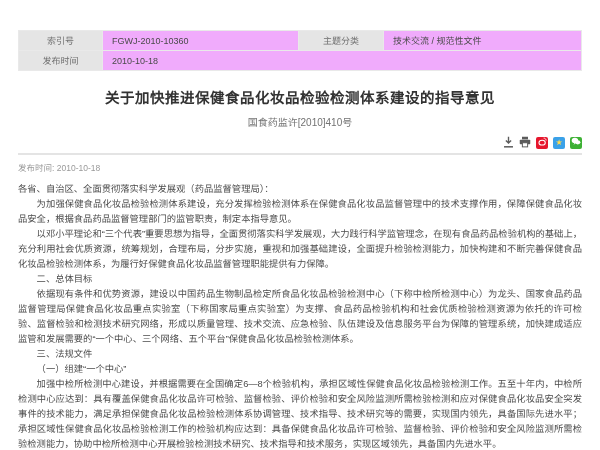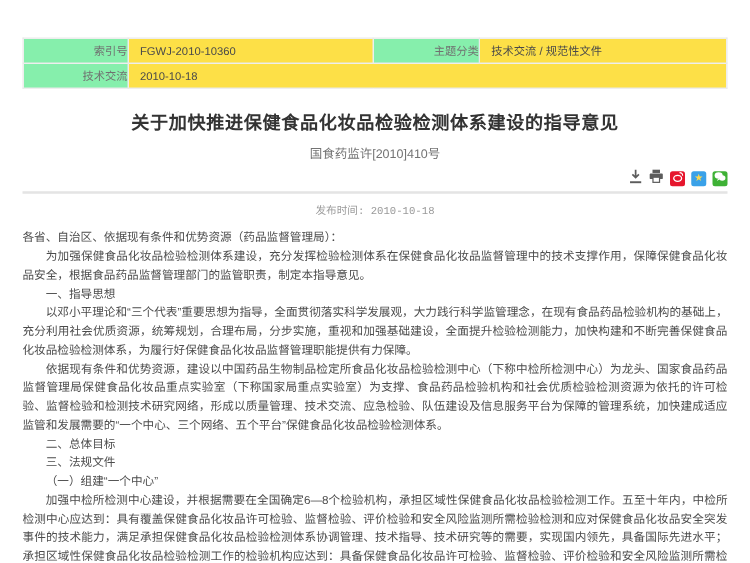--- a/index.html
+++ b/index.html
@@ -15,22 +15,22 @@
   table.info-table { width: 100%; border-collapse: collapse; table-layout: fixed; }
   .info-table th, .info-table td {
     border: 1px solid #e9e9e9;
     height: 20px;
     font-size: 9px;
     font-weight: normal;
     vertical-align: middle;
     white-space: nowrap;
     overflow: hidden;
   }
-  .info-table th { background: #86efac; color: #707070; text-align: right; }
-  .info-table td { background: #fde047; color: #4a4a4a; text-align: left; padding: 0 9px; }
+  .info-table th { background: #e5e5e5; color: #707070; text-align: center; }
+  .info-table td { background: #f0abfc; color: #4a4a4a; text-align: left; padding: 0 9px; }
 
   
   .doc-title {
     margin-top: 15px;
     text-align: center;
     font-size: 14.5px;
     font-weight: bold;
     color: #333333;
     letter-spacing: 0.5px;
   }
@@ -52,24 +52,23 @@
   .share-btn {
     width: 12px; height: 12px;
     border-radius: 2px;
     display: inline-flex; align-items: center; justify-content: center;
     font-size: 8px; line-height: 1; color: #ffffff;
     cursor: pointer;
   }
   .divider { margin-top: 4px; border-bottom: 2px solid #e4e4e4; }
   .publish-time {
     margin-top: 6px;
-    text-align: center;
+    text-align: left;
     font-size: 8.5px;
     color: #9a9a9a;
-    font-family: Liberation Mono, monospace;
   }
 
   
   .article { margin-top: 9px; font-size: 9.3px; line-height: 15px; color: #4c4c4c; text-align: justify; }
   .article p { text-indent: 2em; }
   .article p.no-indent { text-indent: 0; }
 </style>
 </head>
 <body>
 
@@ -83,21 +82,21 @@
         <col>
       </colgroup>
     <tbody>
         <tr>
       <th>索引号</th>
       <td>FGWJ-2010-10360</td>
       <th>主题分类</th>
       <td>技术交流 / 规范性文件</td>
     </tr>
     <tr>
-      <th>技术交流</th>
+      <th>发布时间</th>
       <td colspan="3">2010-10-18</td>
     </tr>
   </tbody>
     </table>
 
   <h1 class="doc-title">关于加快推进保健食品化妆品检验检测体系建设的指导意见</h1>
   <div class="doc-number">国食药监许[2010]410号</div>
 
   <div class="toolbar">
     <span class="tool-btn">
@@ -140,24 +139,23 @@
   </div>
 
   <div class="divider"></div>
 
   <div class="publish-time">
     <span>发布时间:</span>
     <span>2010-10-18</span>
   </div>
 
   <div class="article">
-    <p class="no-indent">各省、自治区、依据现有条件和优势资源（药品监督管理局）：</p>
+    <p class="no-indent">各省、自治区、全面贯彻落实科学发展观（药品监督管理局）：</p>
     <p>为加强保健食品化妆品检验检测体系建设，充分发挥检验检测体系在保健食品化妆品监督管理中的技术支撑作用，保障保健食品化妆品安全，根据食品药品监督管理部门的监管职责，制定本指导意见。</p>
-    <p>一、指导思想</p>
     <p>以邓小平理论和“三个代表”重要思想为指导，全面贯彻落实科学发展观，大力践行科学监管理念，在现有食品药品检验机构的基础上，充分利用社会优质资源，统筹规划，合理布局，分步实施，重视和加强基础建设，全面提升检验检测能力，加快构建和不断完善保健食品化妆品检验检测体系，为履行好保健食品化妆品监督管理职能提供有力保障。</p>
+    <p>二、总体目标</p>
     <p>依据现有条件和优势资源，建设以中国药品生物制品检定所食品化妆品检验检测中心（下称中检所检测中心）为龙头、国家食品药品监督管理局保健食品化妆品重点实验室（下称国家局重点实验室）为支撑、食品药品检验机构和社会优质检验检测资源为依托的许可检验、监督检验和检测技术研究网络，形成以质量管理、技术交流、应急检验、队伍建设及信息服务平台为保障的管理系统，加快建成适应监管和发展需要的“一个中心、三个网络、五个平台”保健食品化妆品检验检测体系。</p>
-    <p>二、总体目标</p>
     <p>三、法规文件</p>
     <p>（一）组建“一个中心”</p>
     <p>加强中检所检测中心建设，并根据需要在全国确定6—8个检验机构，承担区域性保健食品化妆品检验检测工作。五至十年内，中检所检测中心应达到：具有覆盖保健食品化妆品许可检验、监督检验、评价检验和安全风险监测所需检验检测和应对保健食品化妆品安全突发事件的技术能力，满足承担保健食品化妆品检验检测体系协调管理、技术指导、技术研究等的需要，实现国内领先，具备国际先进水平；承担区域性保健食品化妆品检验检测工作的检验机构应达到：具备保健食品化妆品许可检验、监督检验、评价检验和安全风险监测所需检验检测能力，协助中检所检测中心开展检验检测技术研究、技术指导和技术服务，实现区域领先，具备国内先进水平。</p>
   </div>
 
 </div>
 
 </body></html>

